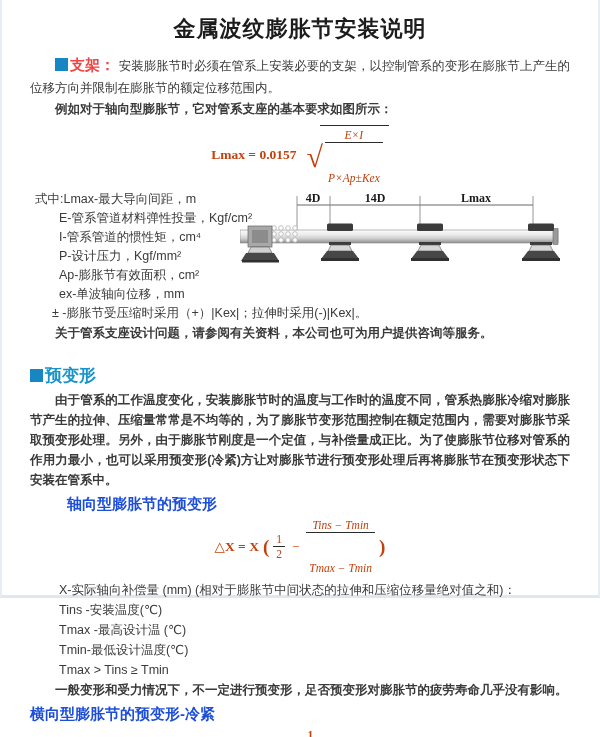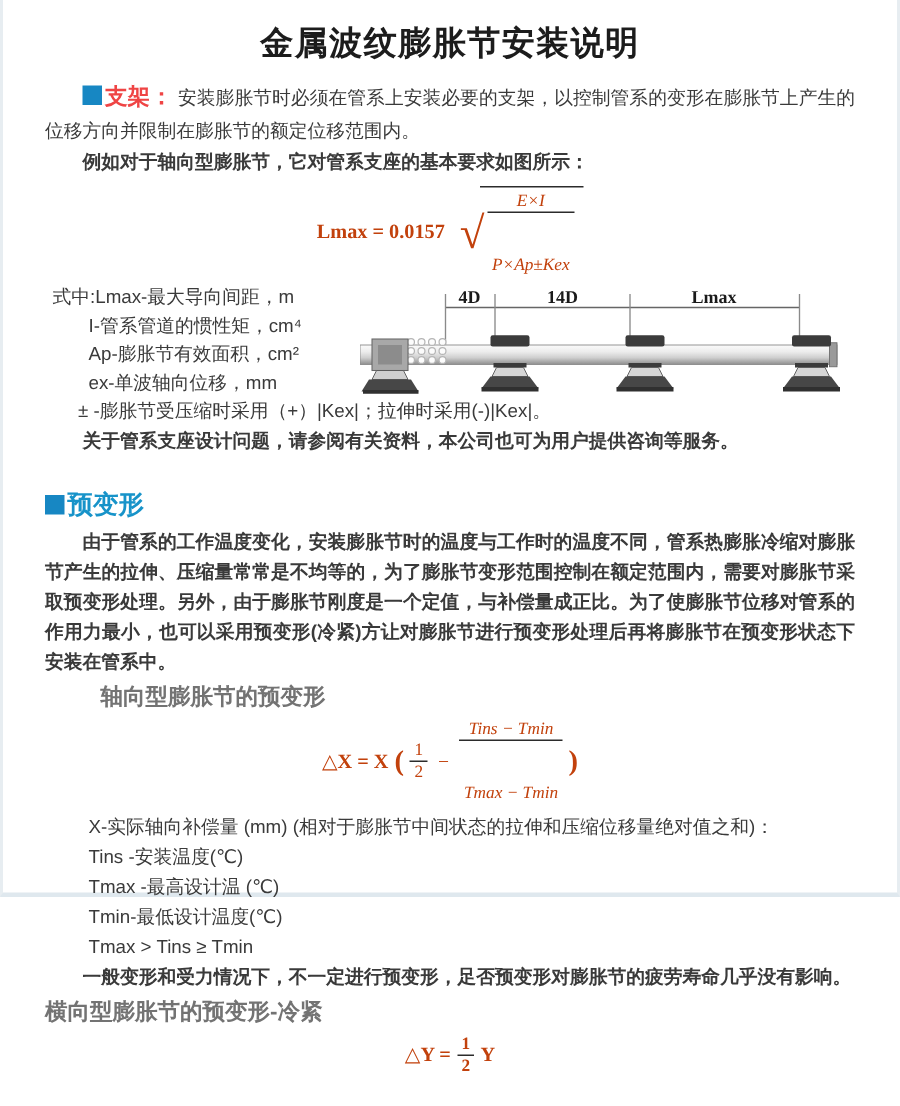--- a/index.html
+++ b/index.html
@@ -10,21 +10,21 @@
          border-left:2px solid #e7edf1;border-right:2px solid #e7edf1;border-bottom:3px solid #dfe8ee;}
   .title{text-align:center;font-size:22px;font-weight:bold;color:#1c1c1c;
          margin:6px 0 10px 0;letter-spacing:1px;}
   p{margin:0;font-size:12.5px;line-height:20px;text-align:justify;}
   .indent{text-indent:2em;font-weight:bold;}
   .sec-line{text-indent:2em;line-height:22px;}
   .sq{display:inline-block;width:13px;height:13px;background:#1787c3;
       vertical-align:-1px;margin-right:2px;}
   .sec-head{color:#ef4444;font-weight:bold;font-size:15px;}
   .big-head{color:#1793c9;font-weight:bold;font-size:17px;margin:22px 0 3px 0;line-height:22px;text-indent:0;}
-  .sub-head{color:#737373;font-weight:bold;font-size:15px;margin:3px 0 2px 0;line-height:21px;}
+  .sub-head{color:#1d4ed8;font-weight:bold;font-size:15px;margin:3px 0 2px 0;line-height:21px;}
   .sub-head.ind{margin-left:37px;}
   .defs p{line-height:19px;padding-left:29px;white-space:nowrap;text-align:left;}
   .defs p.first{padding-left:5px;}
   .note-pm{padding-left:22px;line-height:19px;white-space:nowrap;text-align:left;}
   .lines p{padding-left:29px;line-height:20px;white-space:nowrap;text-align:left;}
   
   .formula{text-align:center;font-family:"Liberation Serif","DejaVu Serif",serif;
            color:#c2410c;margin:4px 0;}
   .f1{margin:6px 0 4px 0;}
   .flhs{font-weight:bold;font-size:13.5px;vertical-align:middle;}
@@ -62,21 +62,23 @@
         <span class="frac ital">
           <span class="num">E×I</span>
           <span class="den">P×Ap±Kex</span>
         </span>
       </span>
     </span>
   </div>
 
   <div class="defs">
     <p class="first">式中:Lmax-最大导向间距，m</p>
+    <p>E-管系管道材料弹性投量，Kgf/cm²</p>
     <p>I-管系管道的惯性矩，cm⁴</p>
+    <p>P-设计压力，Kgf/mm²</p>
     <p>Ap-膨胀节有效面积，cm²</p>
     <p>ex-单波轴向位移，mm</p>
   </div>
 
   <p class="note-pm">± -膨胀节受压缩时采用（+）|Kex|；拉伸时采用(-)|Kex|。</p>
   <p class="indent">关于管系支座设计问题，请参阅有关资料，本公司也可为用户提供咨询等服务。</p>
 
   <div class="diagram">
     <svg width="334" height="88" viewBox="0 0 334 88">
       <defs>

